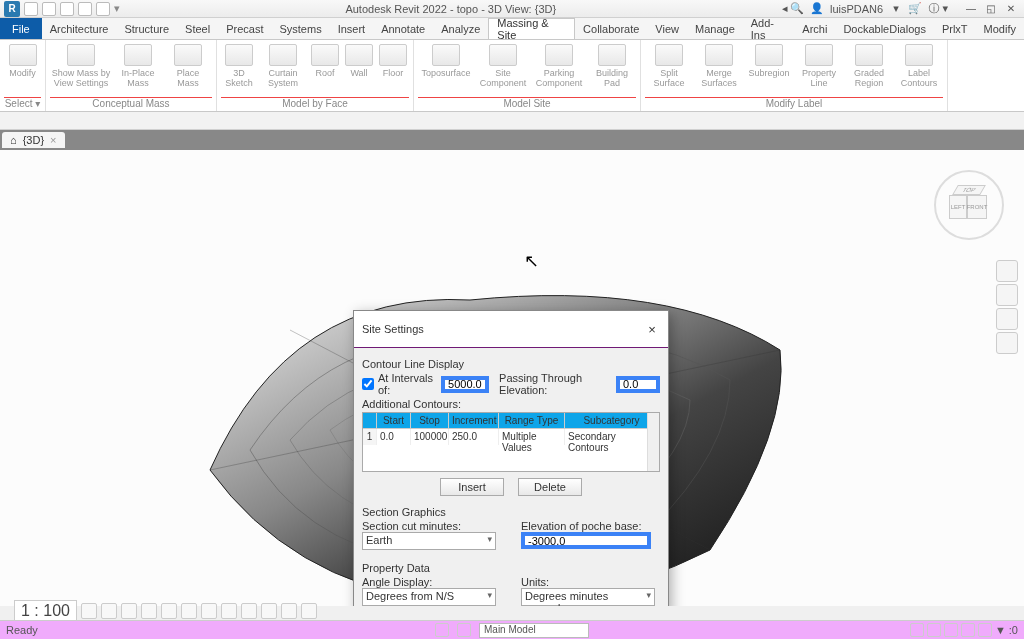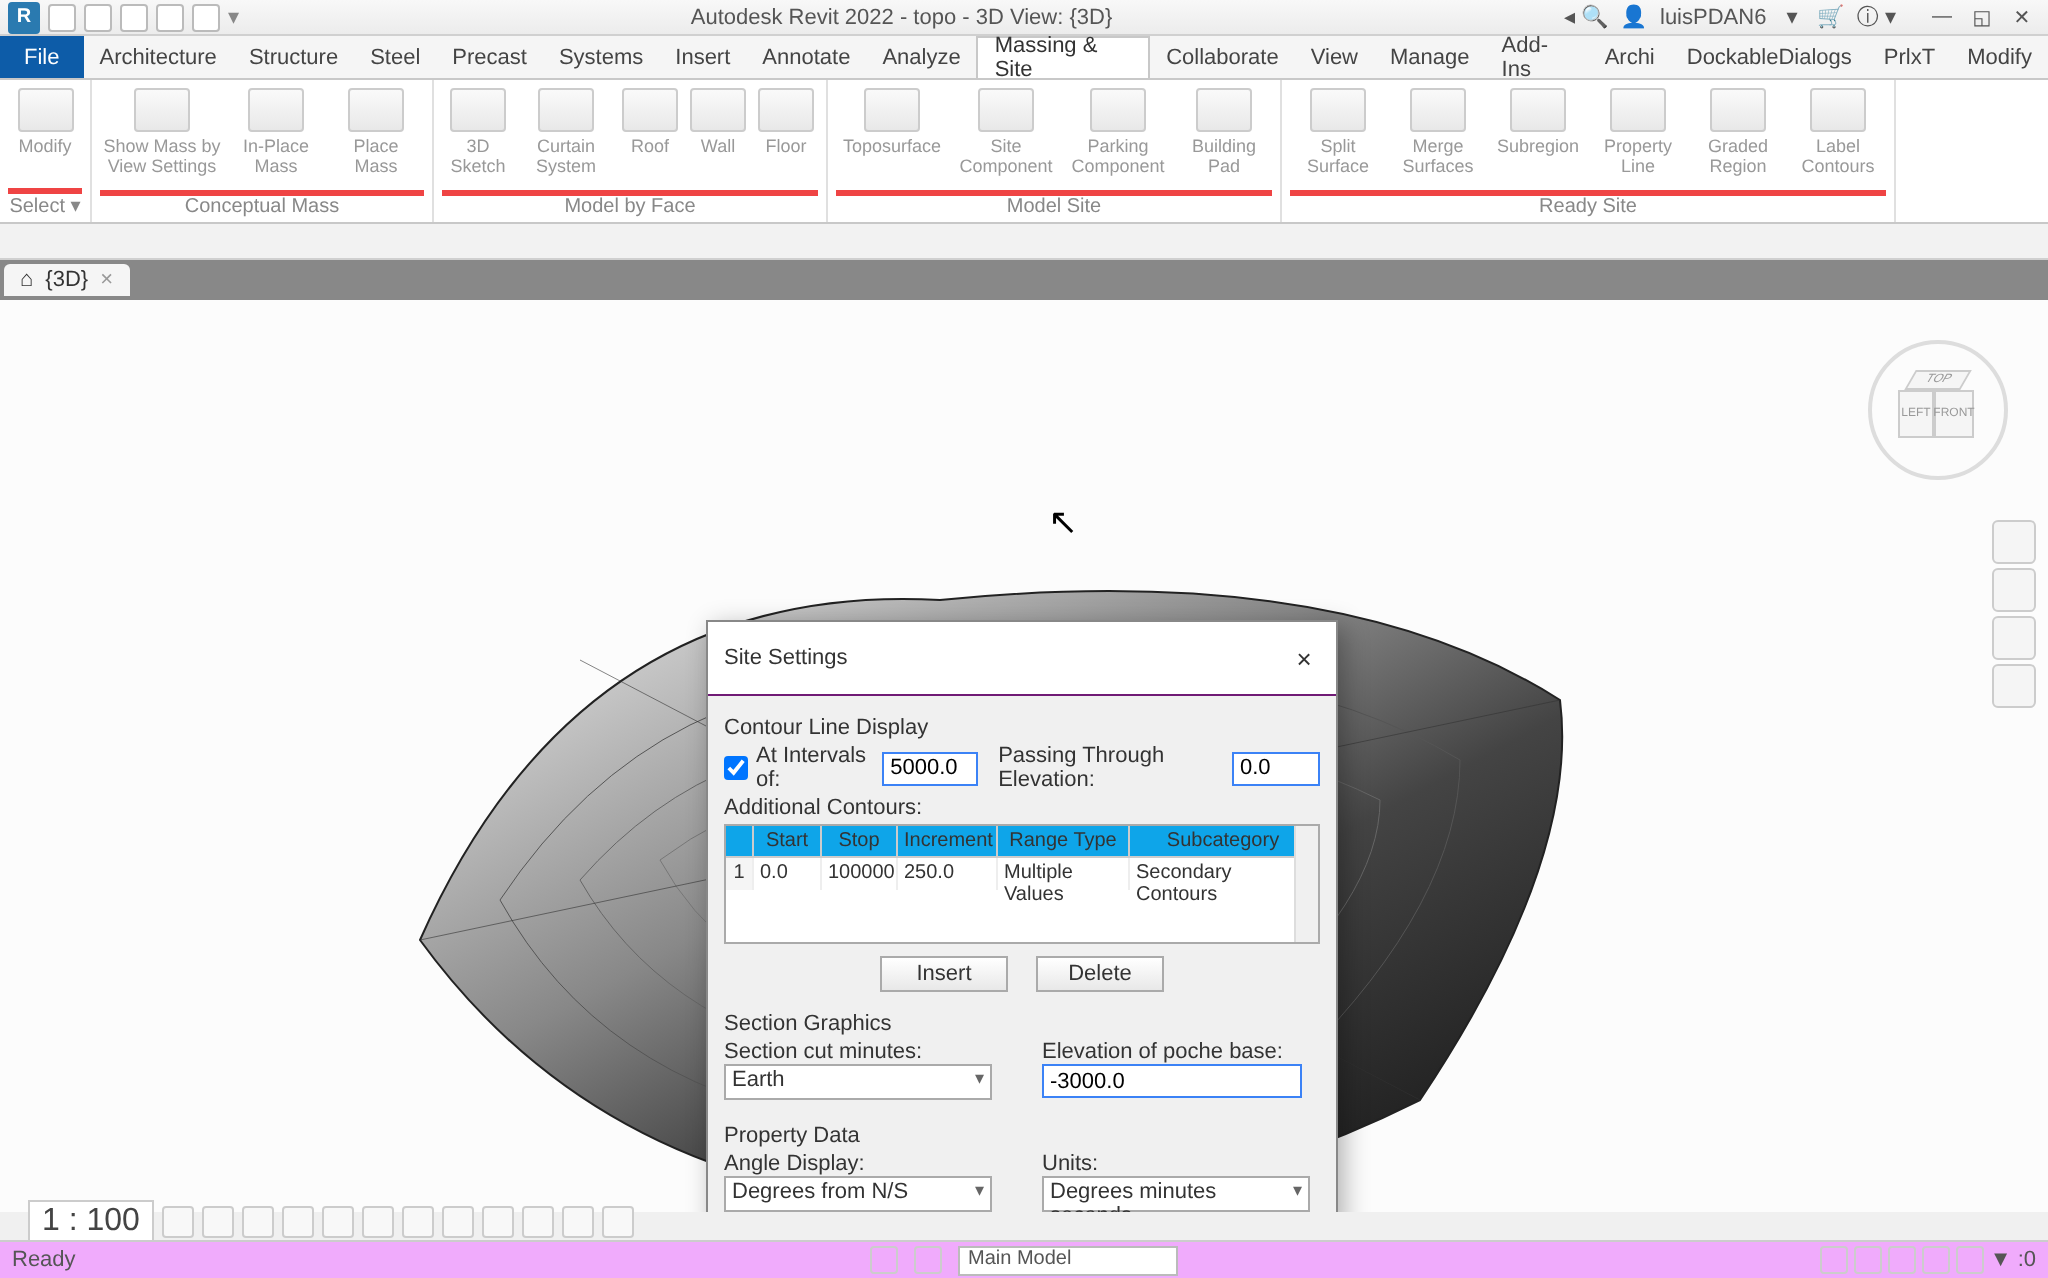--- a/index.html
+++ b/index.html
@@ -18,21 +18,21 @@
 
 .ribbon-tabs{height:22px;background:#f5f5f5;display:flex;border-bottom:1px solid #c8c8c8;font-size:11px;}
 .file-tab{background:#0d5ca8;color:#fff;padding:0 12px;display:flex;align-items:center;}
 .rtab{padding:0 8px;display:flex;align-items:center;color:#444;cursor:pointer;}
 .rtab.active{background:#fff;border-top:1px solid #c8c8c8;border-left:1px solid #c8c8c8;border-right:1px solid #c8c8c8;color:#333;}
 
 
 .ribbon{height:72px;background:#fff;border-bottom:1px solid #c8c8c8;display:flex;position:relative;}
 .panel{display:flex;flex-direction:column;border-right:1px solid #e0e0e0;padding:2px 4px;}
 .panel-body{flex:1;display:flex;align-items:flex-start;gap:2px;}
-.panel-label{font-size:10px;color:#888;text-align:center;padding:0 0;border-top:3px solid #ef4444;}
+.panel-label{font-size:10px;color:#888;text-align:center;padding:0 0;border-top:1px solid #ef4444;}
 .rbtn{display:flex;flex-direction:column;align-items:center;justify-content:flex-start;width:48px;padding:2px 1px;color:#999;cursor:default;gap:2px;}
 .rbtn .ric{width:28px;height:22px;border:1px solid #ccc;border-radius:2px;background:linear-gradient(#fafafa,#e8e8e8);}
 .rbtn .rlbl{font-size:9px;text-align:center;line-height:10px;color:#999;}
 
 
 .optbar{height:18px;background:#f2f2f2;border-bottom:1px solid #d0d0d0;display:flex;align-items:center;padding:0 6px;font-size:11px;color:#444;}
 
 
 .tabwell{height:20px;background:#888;display:flex;align-items:center;padding:0 2px;}
 .doctab{background:#f5f5f5;padding:2px 8px;font-size:11px;display:flex;align-items:center;gap:6px;border-top-left-radius:3px;border-top-right-radius:3px;}
@@ -49,21 +49,21 @@
 .navbar{position:absolute;right:6px;top:110px;width:22px;display:flex;flex-direction:column;gap:2px;}
 .navbtn{width:22px;height:22px;border:1px solid #ccc;border-radius:3px;background:#f5f5f5;}
 
 
 .dialog{position:absolute;left:353px;top:160px;width:316px;background:#f0f0f0;border:1px solid #888;box-shadow:3px 3px 12px rgba(0,0,0,0.3);font-size:11px;}
 .dlg-title{height:37px;background:#fff;display:flex;align-items:center;padding:0 8px;justify-content:space-between;border-bottom:1px solid #701a75;}
 .dlg-title .dx{width:16px;height:16px;display:flex;align-items:center;justify-content:center;cursor:pointer;font-size:13px;}
 .dlg-body{padding:6px 8px;}
 .grp-label{font-size:11px;color:#333;margin:4px 0 2px 0;}
 .row{display:flex;align-items:center;gap:4px;margin:2px 0;}
-.row input[type=text]{border:1px solid #3b82f6;padding:1px 3px;font-size:11px;height:17px;}
+.row input[type=text]{border:4px solid #3b82f6;padding:1px 3px;font-size:11px;height:17px;}
 .chk{width:12px;height:12px;}
 .tbl{border:1px solid #aaa;background:#fff;width:100%;position:relative;}
 .tbl-head{display:flex;background:#0ea5e9;}
 .tbl-head .th{border-right:1px solid #ccc;border-bottom:1px solid #ccc;padding:2px 3px;font-size:10px;text-align:center;}
 .tbl-row{display:flex;}
 .tbl-row .td{border-right:1px solid #eee;padding:2px 3px;font-size:10px;height:16px;}
 .tbl-scroll{position:absolute;right:0;top:0;bottom:0;width:12px;background:#f0f0f0;border-left:1px solid #ddd;}
 .btn{border:1px solid #aaa;background:linear-gradient(#fff,#e8e8e8);padding:2px 0;width:64px;font-size:11px;text-align:center;cursor:pointer;}
 .sel{border:1px solid #aaa;background:#fff;padding:1px 3px;height:18px;font-size:11px;width:134px;position:relative;}
 .sel::after{content:"▾";position:absolute;right:3px;top:1px;font-size:9px;color:#666;}
@@ -224,21 +224,21 @@
         </div>
       <div class="rbtn">
           <div class="ric"></div>
           <div class="rlbl">Graded Region</div>
         </div>
       <div class="rbtn">
           <div class="ric"></div>
           <div class="rlbl">Label Contours</div>
         </div>
     </div>
-    <div class="panel-label">Ready Site</div>
+    <div class="panel-label">Modify Label</div>
   </div>
 </div>
 
 <div class="optbar"></div>
 
 <div class="tabwell">
   <div class="doctab">
     <span>⌂</span>
     <span>{3D}</span>
     <span class="tx">×</span>

